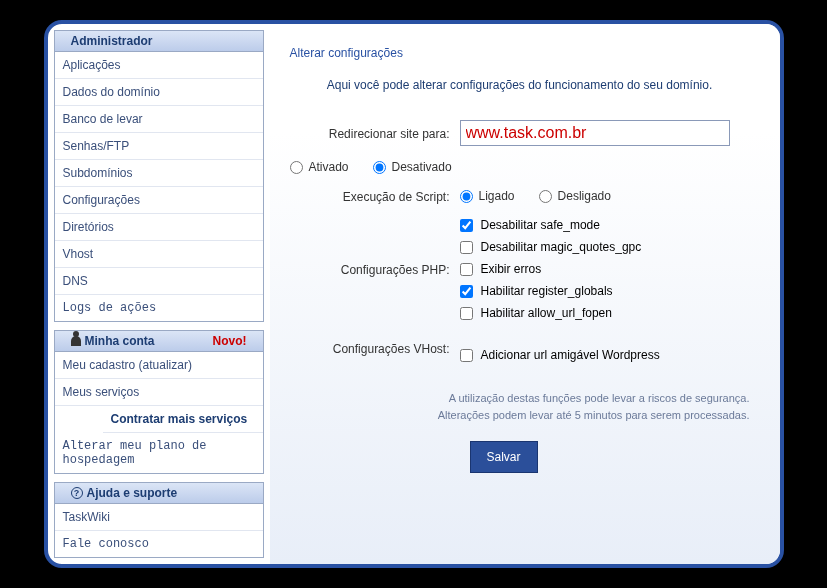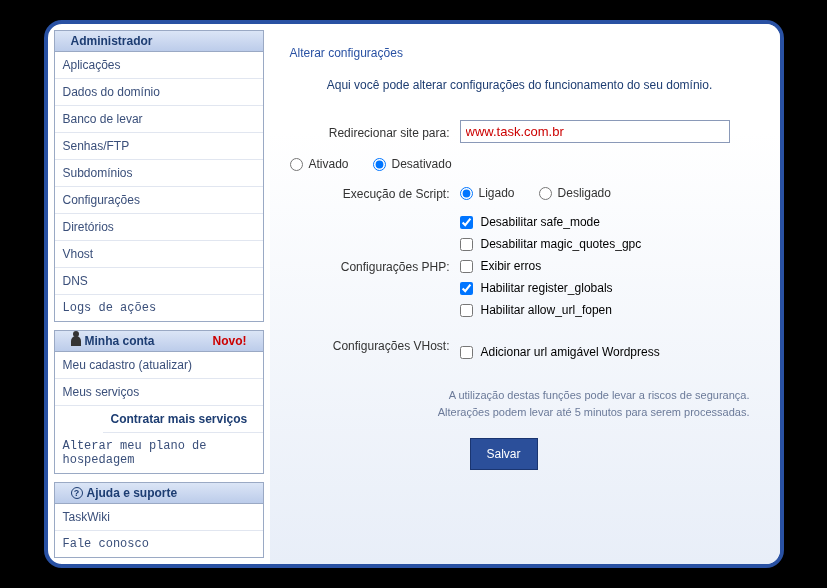--- a/index.html
+++ b/index.html
@@ -133,21 +133,21 @@
   }
   .check-row {
     display: flex;
     align-items: center;
     gap: 8px;
   }
   input[type="text"] {
     width: 270px;
     border: 1px solid #8a99b8;
     padding: 3px 5px;
-    font-size: 13px;
+    font-size: 16px;
     font-family: inherit;
     color: #c00;
   }
   input[type="radio"], input[type="checkbox"] {
     cursor: pointer;
   }
   .help-link {
     color: #0066cc;
     cursor: pointer;
   }

